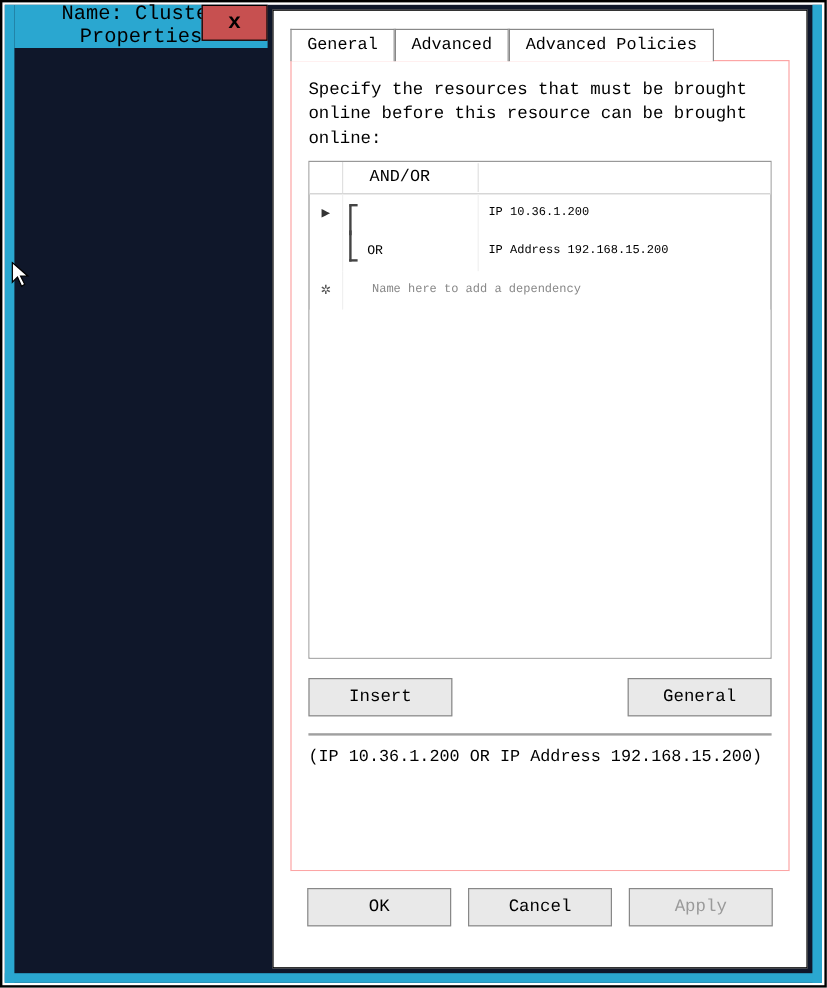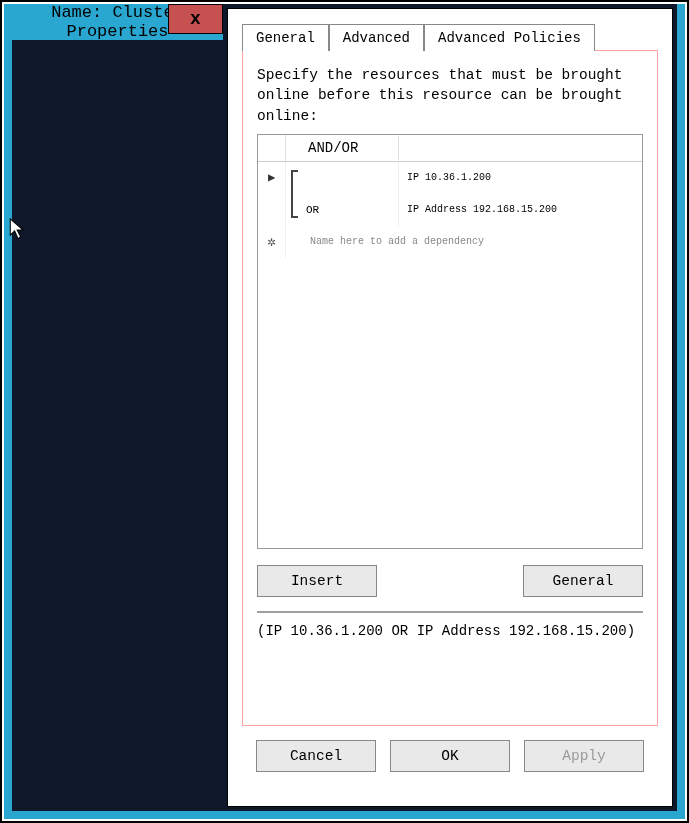--- a/index.html
+++ b/index.html
@@ -264,22 +264,22 @@
         <button class="btn">General</button>
       </div>
 
       <div class="divider"></div>
 
       <div class="expr">(IP 10.36.1.200  OR IP Address 192.168.15.200)</div>
 
     </div>
 
     <div class="dialog-actions">
+      <button class="btn">OK</button>
       <button class="btn">Cancel</button>
-      <button class="btn">OK</button>
       <button class="btn" disabled="">Apply</button>
     </div>
 
   </div>
 </div>
 
 <svg class="cursor" viewBox="0 0 20 28">
   <path d="M1 1 L1 20 L6 15 L10 24 L13 22 L9 14 L16 14 Z" fill="#fff" stroke="#000" stroke-width="1.2"></path>
 </svg>
 

